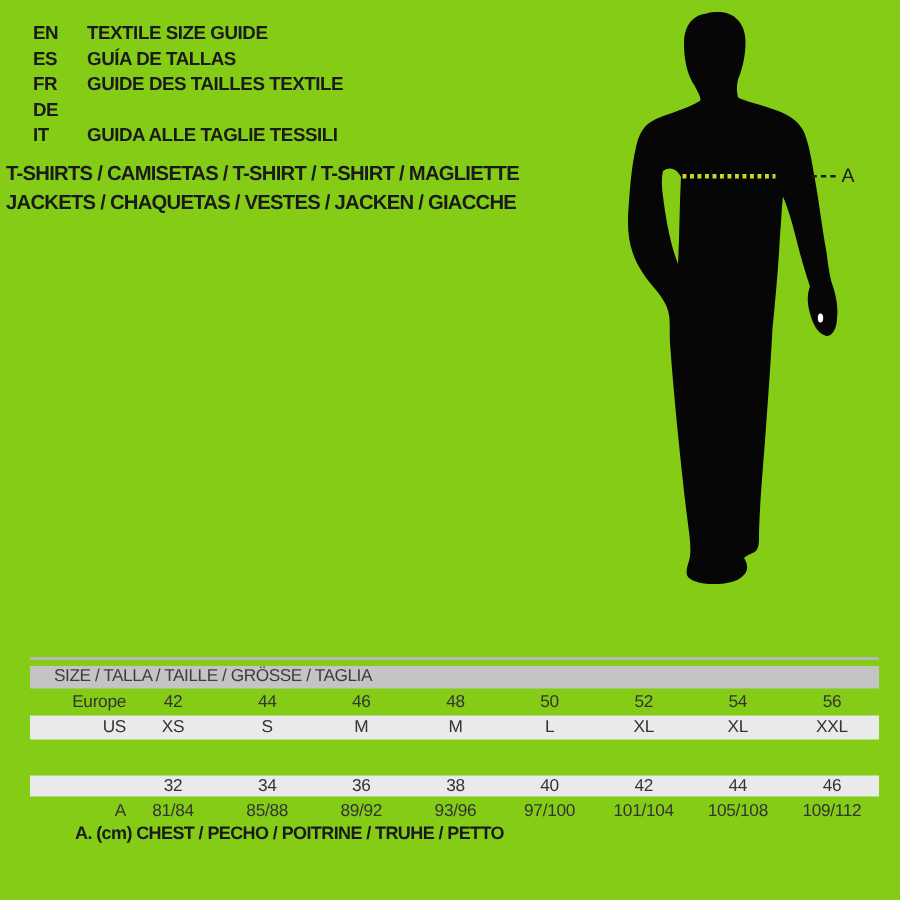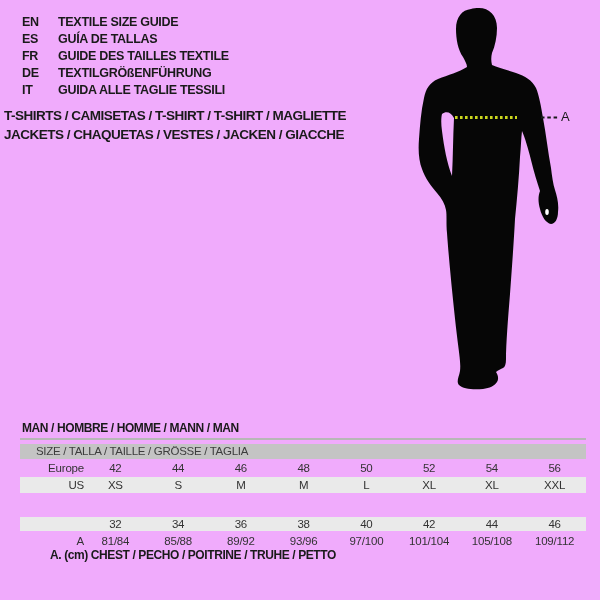--- a/index.html
+++ b/index.html
@@ -3,21 +3,21 @@
 <meta charset="utf-8">
 <style>
   html, body { margin: 0; padding: 0; }
   body {
     width: 600px; height: 600px;
     background: #ffffff;
     font-family: "Liberation Sans", sans-serif;
     color: #1a1a1a;
     overflow: hidden;
   }
-  .page { position: relative; width: 600px; height: 600px; background: #f0abfc; }
+  .page { position: relative; width: 600px; height: 600px; background: #84cc16; }
 
   
   .lang-list { position: absolute; left: 22px; top: 14px; }
   .lang-row { display: flex; line-height: 17px; font-size: 12.5px; font-weight: bold; letter-spacing: -0.3px; }
   .lang-code { width: 36px; }
   .lang-label { white-space: nowrap; text-align: right; }
 
   
   .categories { position: absolute; left: 4px; top: 106px; }
   .category-line { font-size: 13.5px; font-weight: bold; line-height: 19px; letter-spacing: -0.5px; white-space: nowrap; }
@@ -58,21 +58,20 @@
     <div class="lang-row">
       <span class="lang-code">ES</span>
       <span class="lang-label">GUÍA DE TALLAS</span>
     </div>
     <div class="lang-row">
       <span class="lang-code">FR</span>
       <span class="lang-label">GUIDE DES TAILLES TEXTILE</span>
     </div>
     <div class="lang-row">
       <span class="lang-code">DE</span>
-      <span class="lang-label">TEXTILGRÖßENFÜHRUNG</span>
     </div>
     <div class="lang-row">
       <span class="lang-code">IT</span>
       <span class="lang-label">GUIDA ALLE TAGLIE TESSILI</span>
     </div>
   </div>
 
   <div class="categories">
     <div class="category-line">T-SHIRTS / CAMISETAS / T-SHIRT / T-SHIRT / MAGLIETTE</div>
     <div class="category-line">JACKETS / CHAQUETAS / VESTES / JACKEN / GIACCHE</div>
@@ -123,21 +122,20 @@
          C 453 137 453 157 452 176
          C 447 163 444 147 442 131
          C 441 124 441 118 442 114
          Z" fill="#060606"></path>
     <ellipse cx="547" cy="212" rx="1.8" ry="3" fill="#ffffff"></ellipse>
     <line x1="455" y1="117.5" x2="517" y2="117.5" stroke-width="3" stroke-dasharray="2.6 2.4" stroke="#ccd71e"></line>
     <line x1="541" y1="117.5" x2="559" y2="117.5" stroke-width="1.8" stroke-dasharray="3.5 2.8" stroke="#1a1a1a"></line>
   </svg>
   <span class="measure-label">A</span>
 
-  <div class="section-title">MAN / HOMBRE / HOMME / MANN / MAN</div>
 
   <div class="size-table">
     <div class="table-rule"></div>
     <div class="table-header">SIZE / TALLA / TAILLE / GRÖSSE / TAGLIA</div>
 
     <div class="t-row r0">
       <span class="row-label">Europe</span>
       <span class="cell">42</span>
       <span class="cell">44</span>
       <span class="cell">46</span>

